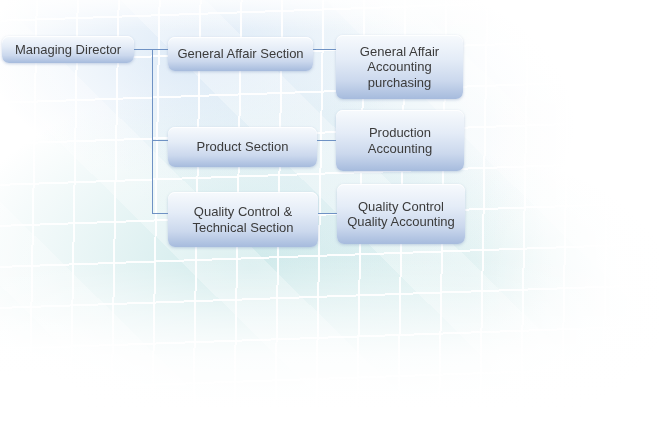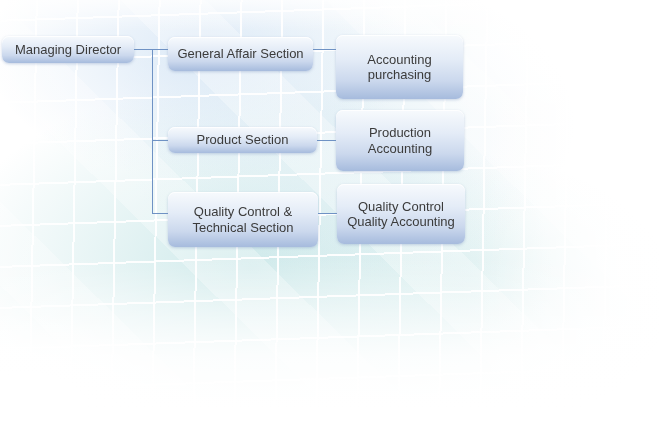--- a/index.html
+++ b/index.html
@@ -88,25 +88,26 @@
   <div class="line h" style="left:318px; top:213px; width:19px;"></div>
 
   <div class="node" style="left:2px; top:36px; width:132px; height:27px;">
     <span>Managing Director</span>
   </div>
 
   <div class="node" style="left:168px; top:37px; width:145px; height:34px;">
     <span>General Affair Section</span>
   </div>
   <div class="node" style="left:336px; top:35px; width:127px; height:64px;">
+    <span>General Affair</span>
     <span>Accounting</span>
     <span>purchasing</span>
   </div>
 
-  <div class="node" style="left:168px; top:127px; width:149px; height:26px;">
+  <div class="node" style="left:168px; top:127px; width:149px; height:40px;">
     <span>Product Section</span>
   </div>
   <div class="node" style="left:336px; top:110px; width:128px; height:61px;">
     <span>Production</span>
     <span>Accounting</span>
   </div>
 
   <div class="node" style="left:168px; top:192px; width:150px; height:55px;">
     <span>Quality Control &amp;</span>
     <span>Technical Section</span>

